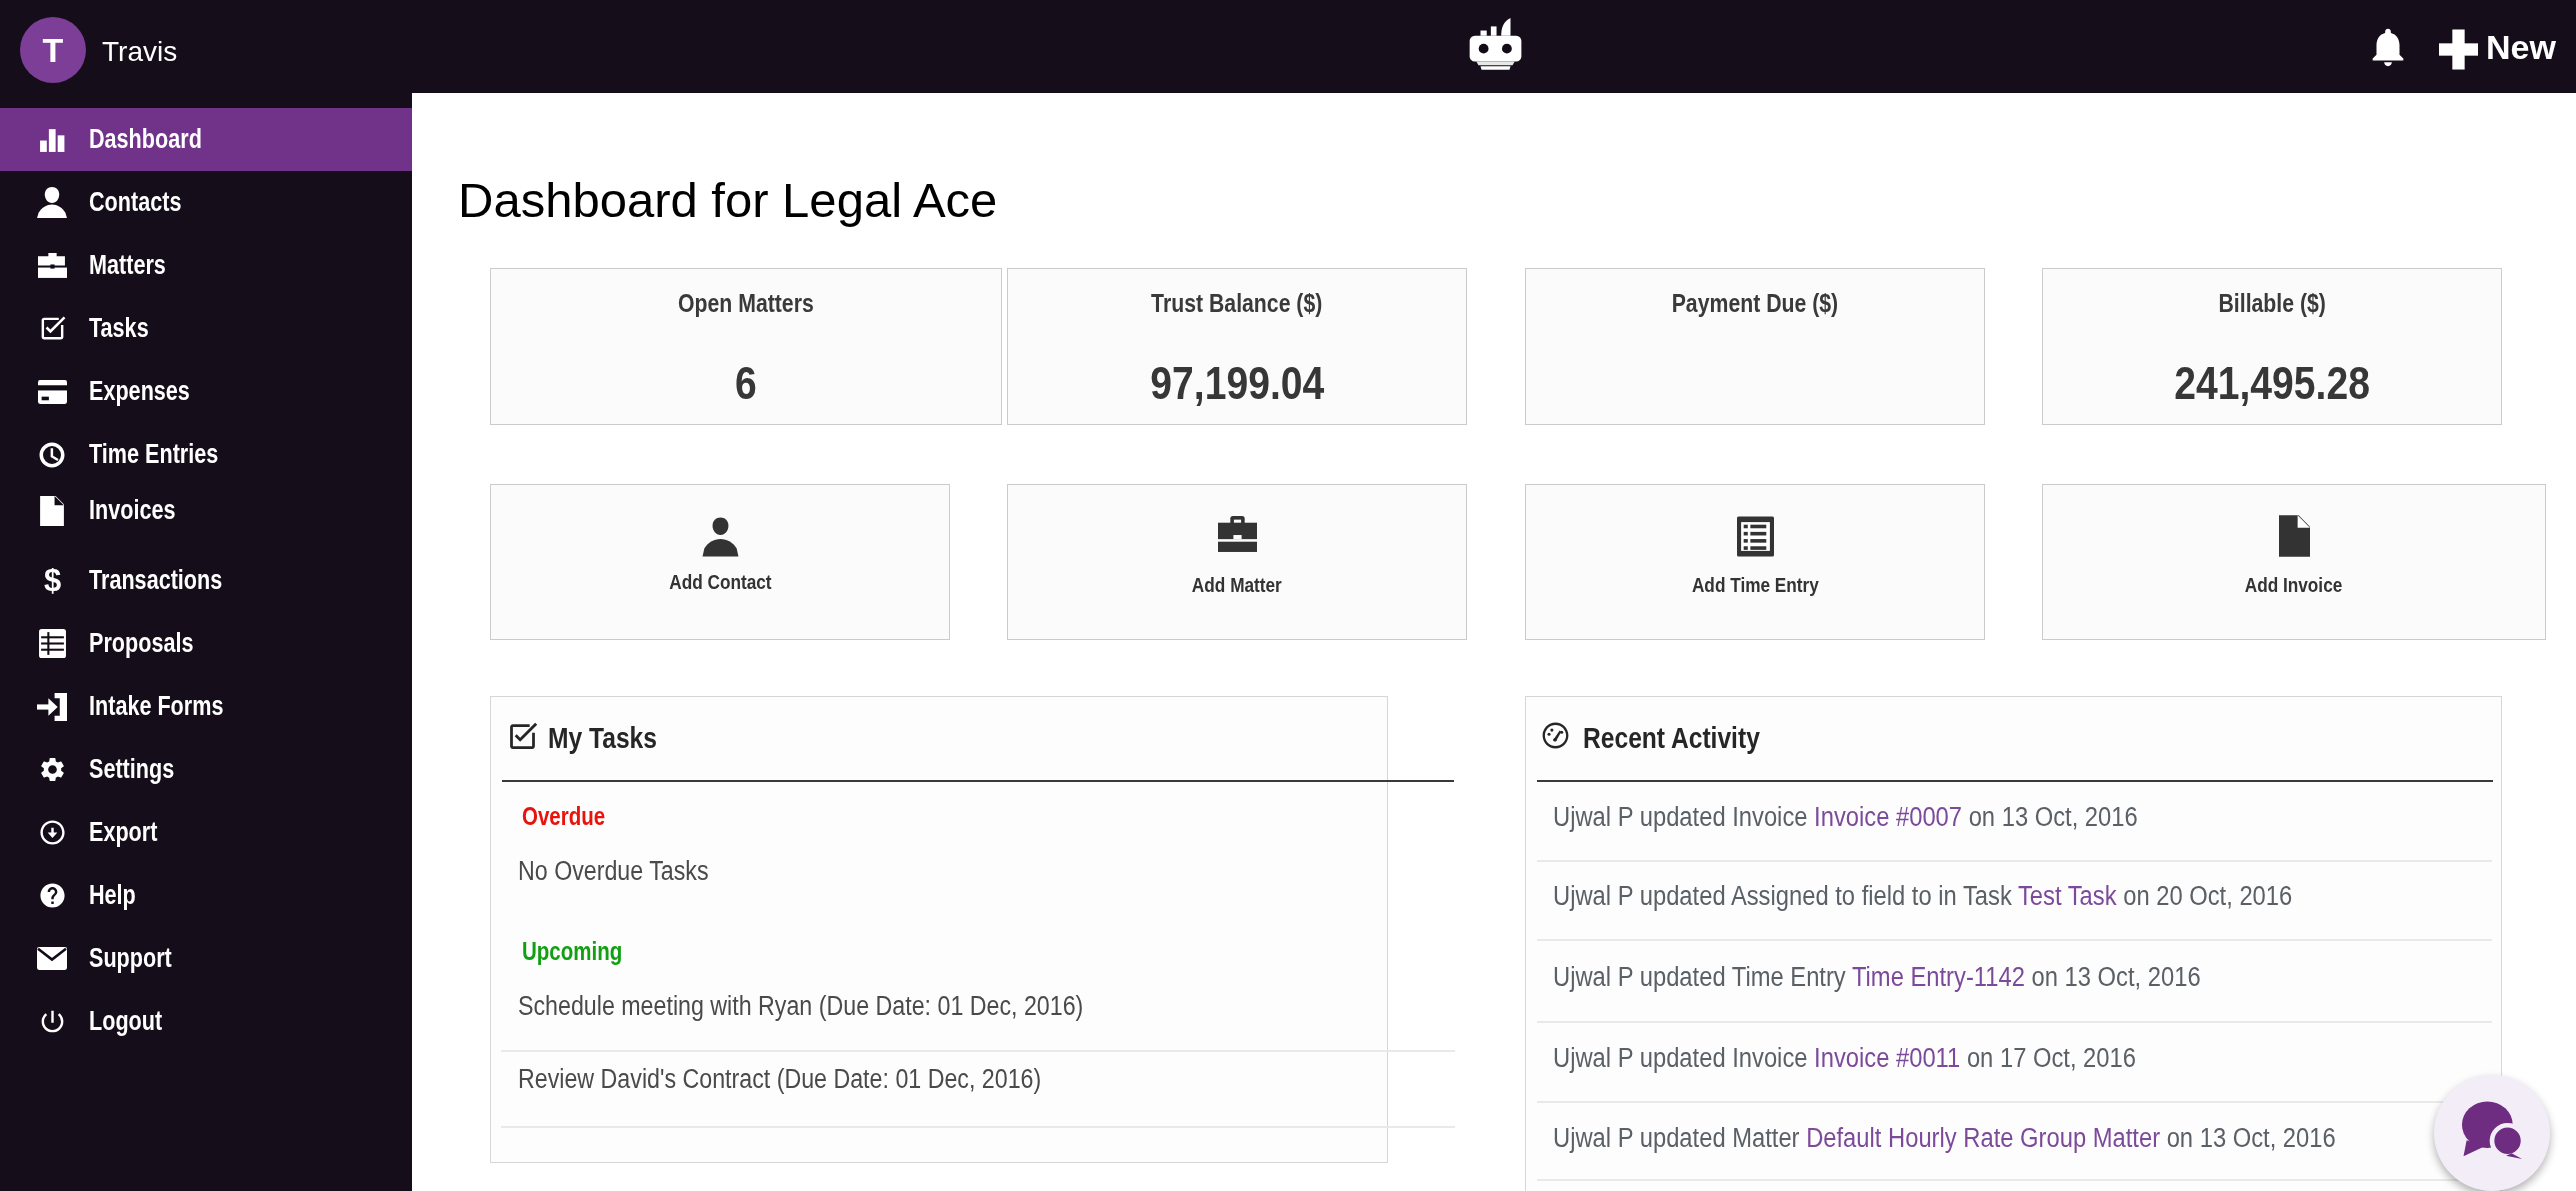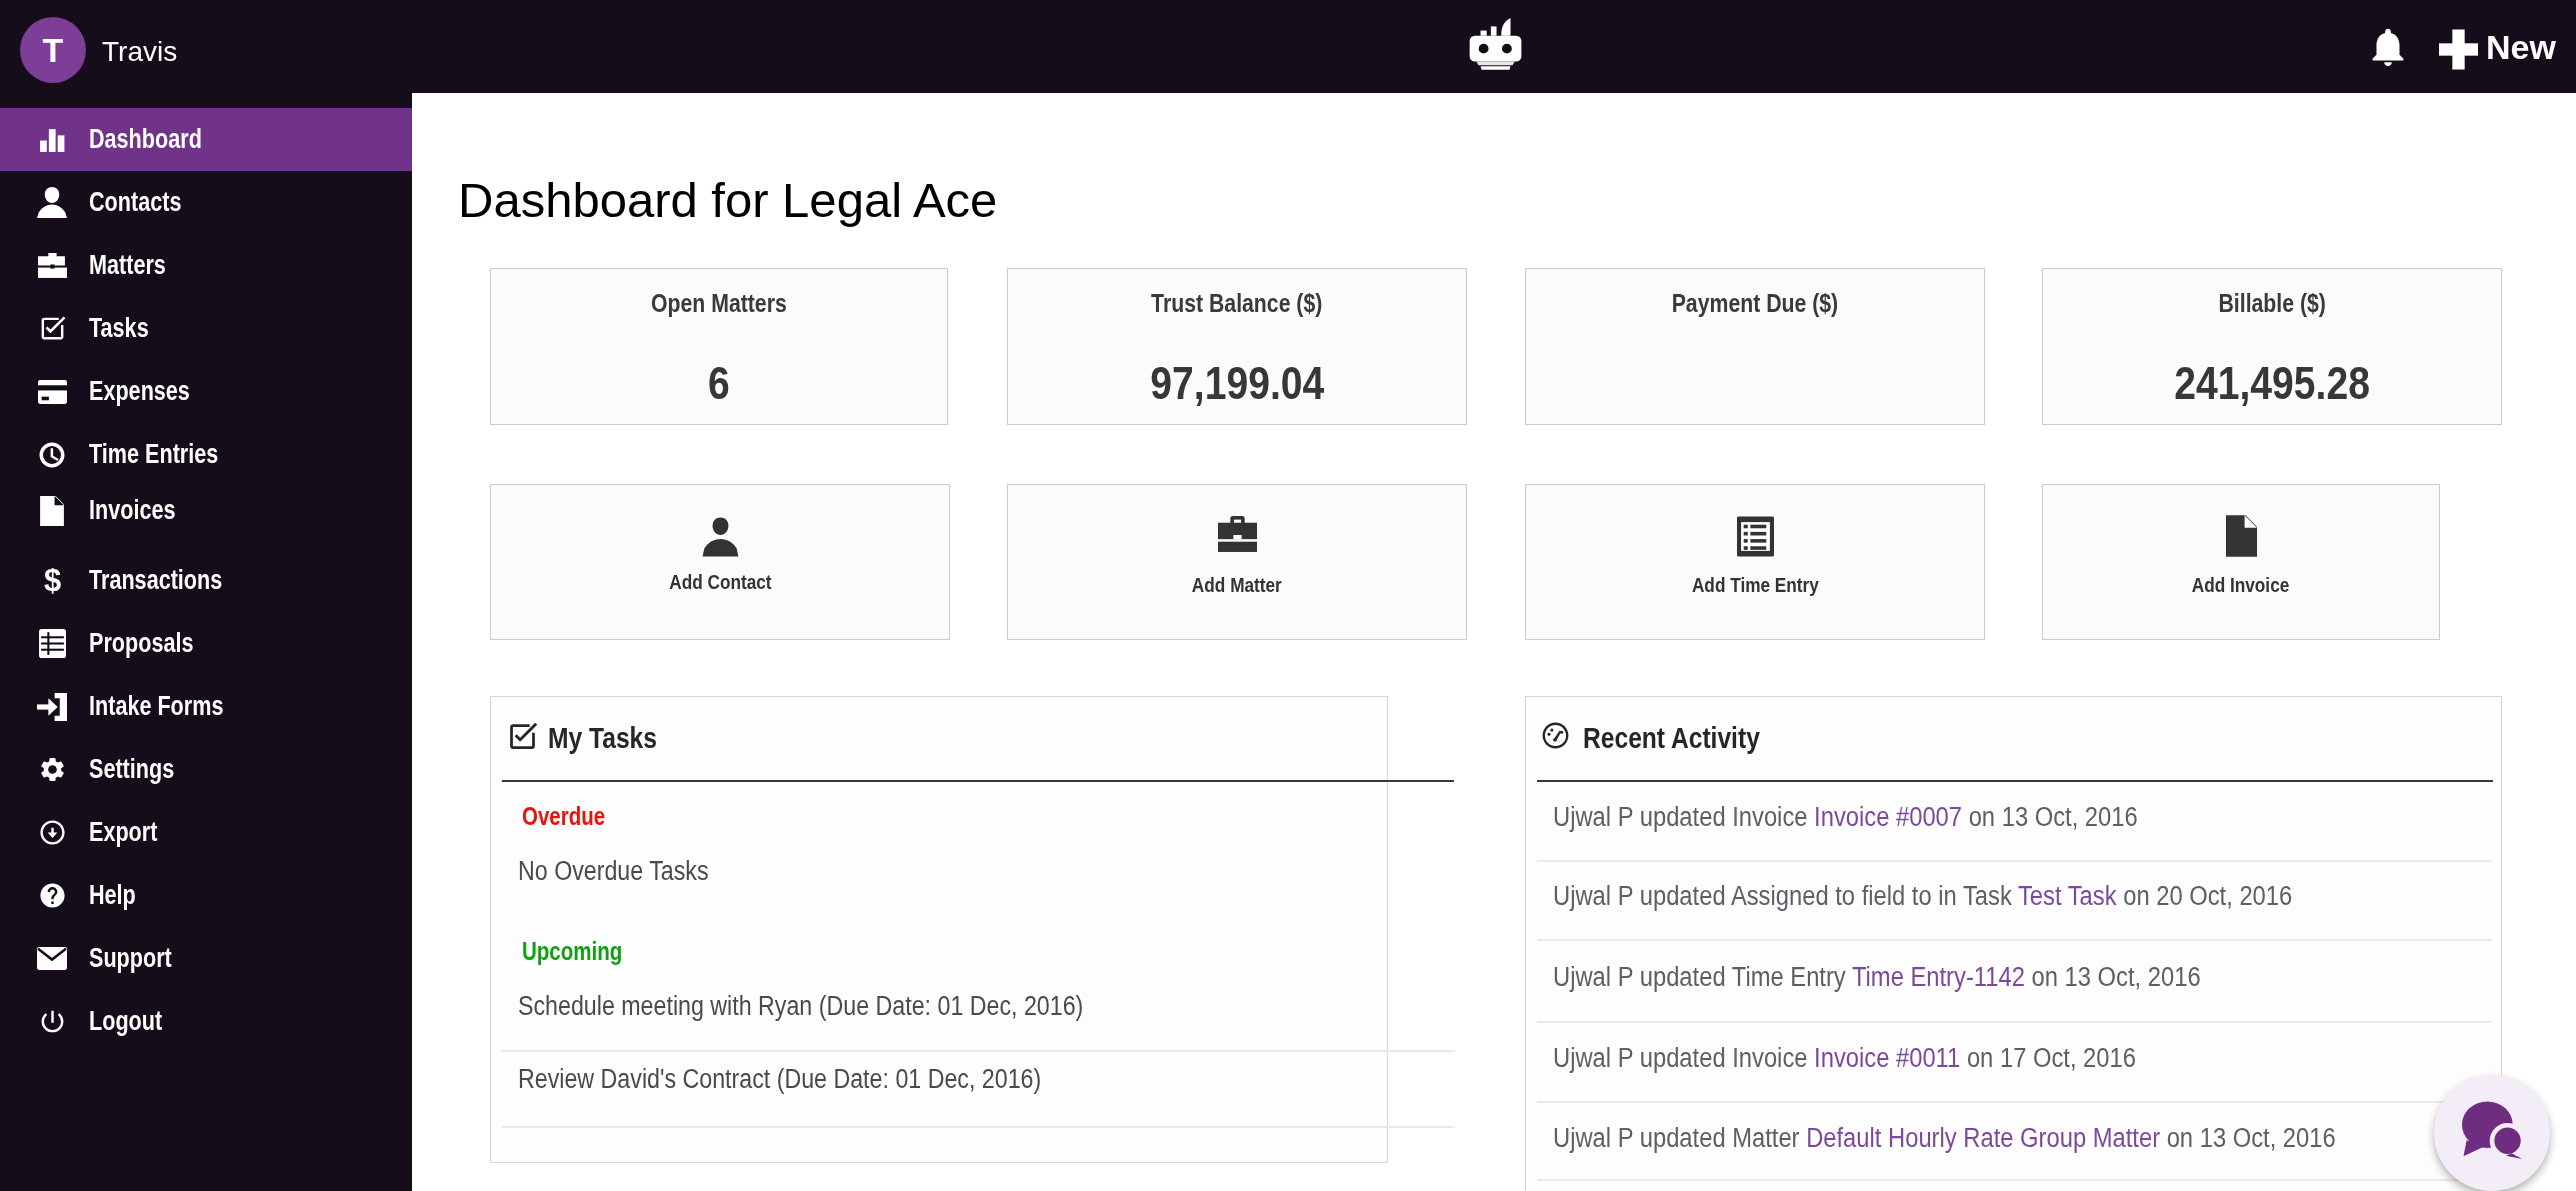--- a/index.html
+++ b/index.html
@@ -206,21 +206,21 @@
         <svg width="29" height="29" viewBox="0 0 24 24">
           <path fill="#fff" d="M13 3h-2v10h2V3zm4.83 2.17l-1.42 1.42A6.92 6.92 0 0 1 19 12c0 3.87-3.13 7-7 7s-7-3.13-7-7c0-2.17.98-4.1 2.58-5.42L6.17 5.17A8.93 8.93 0 0 0 3 12a9 9 0 0 0 18 0c0-2.74-1.23-5.18-3.17-6.83z"></path>
         </svg>
       </span>
       <span class="lb"><span>Logout</span></span>
     </div>
   </div>
 
 <div class="abs" id="h1">Dashboard for Legal Ace</div>
 
-<div class="abs scard" style="left:490px;width:458px">
+<div class="abs scard" style="left:490px;width:512px">
   <div class="abs card-label" style="top:22px"><span class="condc">Open Matters</span></div>
   <div class="abs card-num" style="top:91px"><span class="condc">6</span></div>
 </div>
 <div class="abs scard" style="left:1007px;width:460px">
   <div class="abs card-label" style="top:22px"><span class="condc">Trust Balance ($)</span></div>
   <div class="abs card-num" style="top:91px"><span class="condc">97,199.04</span></div>
 </div>
 <div class="abs scard" style="left:1525px;width:460px">
   <div class="abs card-label" style="top:22px"><span class="condc">Payment Due ($)</span></div>
 </div>
@@ -256,21 +256,21 @@
           <rect x="13" y="30" width="8" height="7"></rect>
           <rect x="26" y="30" width="31" height="7"></rect>
           <rect x="13" y="44" width="8" height="7"></rect>
           <rect x="26" y="44" width="31" height="7"></rect>
           <rect x="13" y="58" width="8" height="7"></rect>
           <rect x="26" y="58" width="31" height="7"></rect>
         </g>
       </svg></div>
   <div class="abs acard-label" style="top:89px"><span class="condc" style="transform:scaleX(0.82)">Add Time Entry</span></div>
 </div>
-<div class="abs acard" style="left:2042px;width:398px">
+<div class="abs acard" style="left:2042px;width:504px">
   <div class="abs aicon" style="top:30px" id="ic-invoice"><svg width="31" height="42" viewBox="0 0 60 80">
         <path fill="#333" d="M0 0h38l22 22v58H0z"></path>
         <path fill="#fff" d="M36 0l24 24H36z"></path>
       </svg></div>
   <div class="abs acard-label" style="top:89px"><span class="condc" style="transform:scaleX(0.82)">Add Invoice</span></div>
 </div>
 
 <div class="abs panel" id="panel1">
   <svg class="abs" style="left:15px;top:23.4px" width="33" height="33" viewBox="0 0 24 24">
     <path fill="#262626" d="M19.2 3H5c-1.1 0-2 .9-2 2v14c0 1.1.9 2 2 2h14c1.1 0 2-.9 2-2v-9.8h-2V19H5V5h12.2V3z"></path>

